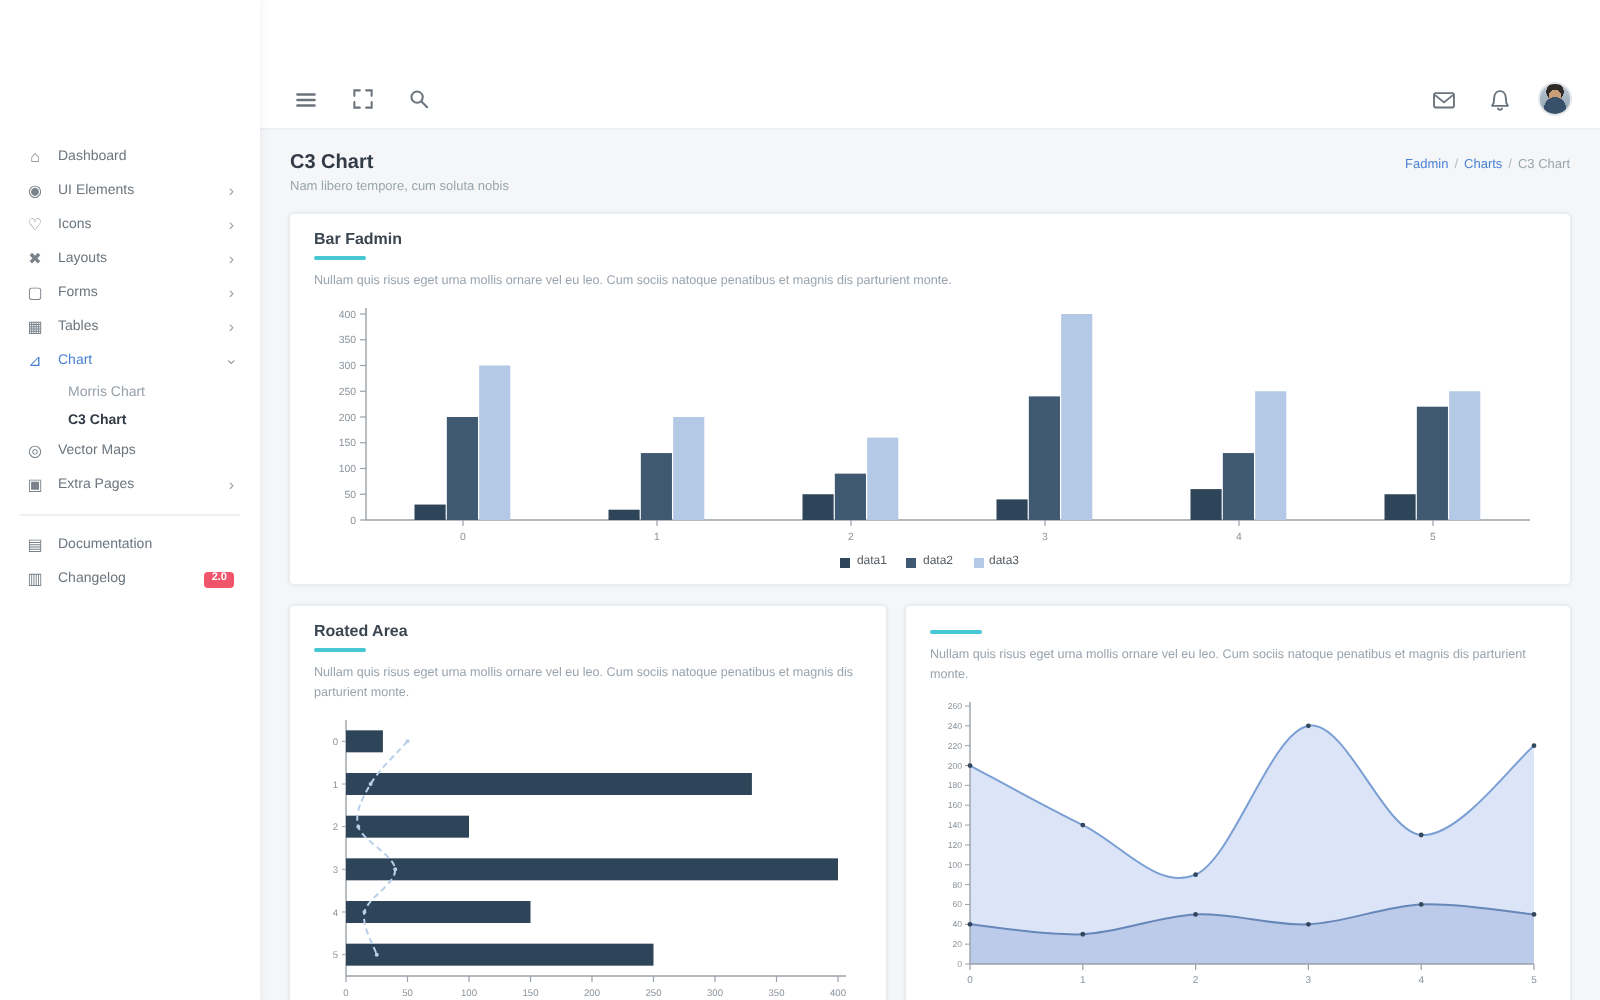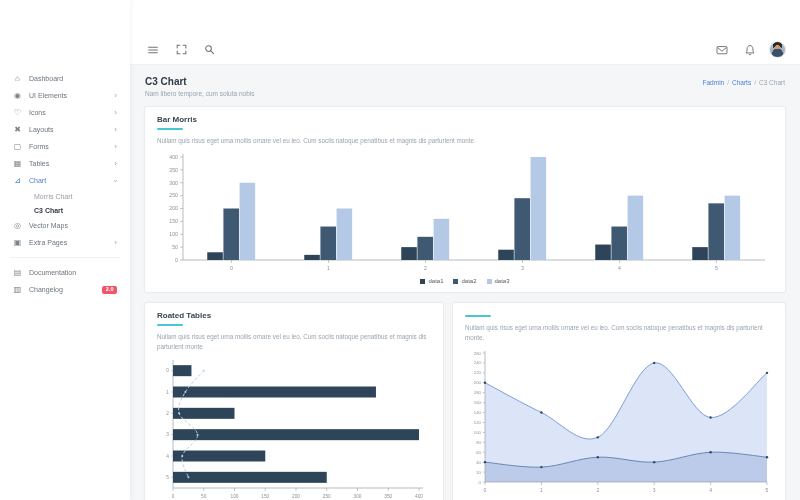--- a/index.html
+++ b/index.html
@@ -170,21 +170,21 @@
 
       <div class="page-head">
         <div>
           <h1 class="page-title">C3 Chart</h1>
           <p class="page-sub">Nam libero tempore, cum soluta nobis</p>
         </div>
         <div class="breadcrumb" id="breadcrumb"><a>Fadmin</a><span class="sep">/</span><a>Charts</a><span class="sep">/</span><span class="current">C3 Chart</span></div>
       </div>
 
       <section class="card card-bar">
-        <h2>Bar Morris</h2>
+        <h2>Bar Fadmin</h2>
         <div class="underline"></div>
         <p class="desc">Nullam quis risus eget urna mollis ornare vel eu leo. Cum sociis natoque penatibus et magnis dis parturient monte.</p>
         <svg width="616" height="126">
             <line x1="23" y1="110" x2="26" y2="110" stroke="#9aa1a8" stroke-width="0.6"></line>
             <text x="21" y="111.8" text-anchor="end" font-size="5.2" fill="#8a939b">0</text>
             <line x1="23" y1="97.125" x2="26" y2="97.125" stroke="#9aa1a8" stroke-width="0.6"></line>
             <text x="21" y="98.925" text-anchor="end" font-size="5.2" fill="#8a939b">50</text>
             <line x1="23" y1="84.25" x2="26" y2="84.25" stroke="#9aa1a8" stroke-width="0.6"></line>
             <text x="21" y="86.05" text-anchor="end" font-size="5.2" fill="#8a939b">100</text>
             <line x1="23" y1="71.375" x2="26" y2="71.375" stroke="#9aa1a8" stroke-width="0.6"></line>
@@ -234,21 +234,21 @@
           </svg>
         <div class="legend" id="legend-0">
             <span class="lg-item"><i style="background: rgb(46, 68, 88);"></i>data1</span>
             <span class="lg-item"><i style="background: rgb(63, 89, 115);"></i>data2</span>
             <span class="lg-item"><i style="background: rgb(180, 201, 230);"></i>data3</span>
           </div>
       </section>
 
       <div class="row2">
         <section class="card card-rotated">
-          <h2>Roated Tables</h2>
+          <h2>Roated Area</h2>
           <div class="underline"></div>
           <p class="desc">Nullam quis risus eget urna mollis ornare vel eu leo. Cum sociis natoque penatibus et magnis dis parturient monte.</p>
           <svg width="274" height="148">
               <line x1="16" y1="132" x2="16" y2="135" stroke="#9aa1a8" stroke-width="0.6"></line>
               <text x="16" y="142" text-anchor="middle" font-size="4.8" fill="#8a939b">0</text>
               <line x1="46.75" y1="132" x2="46.75" y2="135" stroke="#9aa1a8" stroke-width="0.6"></line>
               <text x="46.75" y="142" text-anchor="middle" font-size="4.8" fill="#8a939b">50</text>
               <line x1="77.5" y1="132" x2="77.5" y2="135" stroke="#9aa1a8" stroke-width="0.6"></line>
               <text x="77.5" y="142" text-anchor="middle" font-size="4.8" fill="#8a939b">100</text>
               <line x1="108.25" y1="132" x2="108.25" y2="135" stroke="#9aa1a8" stroke-width="0.6"></line>

